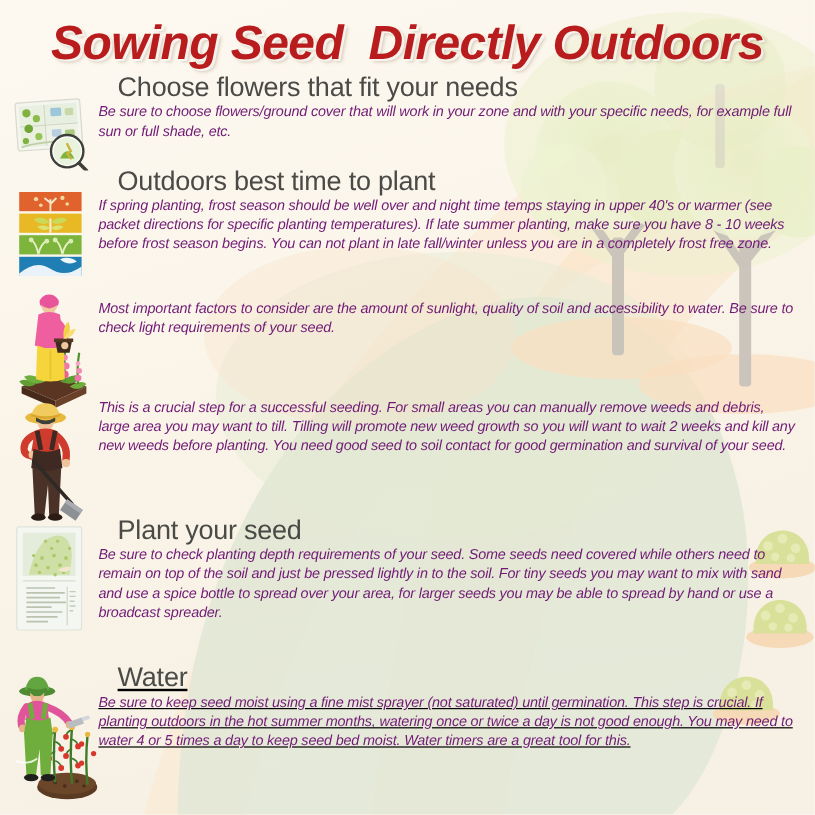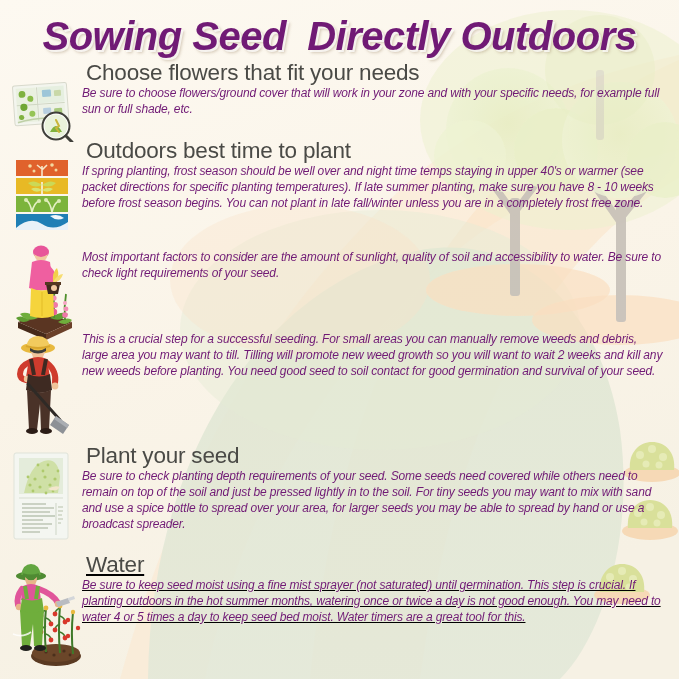--- a/index.html
+++ b/index.html
@@ -34,21 +34,21 @@
     text-align: center;
     z-index: 6;
   }
   .title {
     display: inline-block;
     font-family: "Liberation Sans", sans-serif;
     font-style: italic;
     font-weight: bold;
     font-size: 40px;
     letter-spacing: -0.5px;
-    color: #701a75;
+    color: #b91c1c;
     text-shadow: 2px 2px 0 rgba(255,255,255,0.75),
                  3px 3px 3px rgba(140,114,80,0.35);
     white-space: pre;
   }
 
   
   .steps {
     position: absolute;
     left: 0;
     top: 60px;
@@ -69,39 +69,39 @@
     width: 68px;
     display: block;
   }
   .step-icon svg { display: block; }
   .step-heading {
     font-family: "Liberation Sans", sans-serif;
     font-size: 22.5px;
     font-weight: normal;
     color: #4a4a46;
     line-height: 1.12;
-    margin: 0 0 1px 4px;
+    margin: 0 0 1px 16px;
     letter-spacing: -0.2px;
   }
   .step-body {
     font-family: "Liberation Sans", sans-serif;
     font-style: italic;
     font-size: 12px;
     line-height: 1.33;
     color: #701a75;
     margin: 0;
     letter-spacing: -0.15px;
   }
 
   
   #step-1 { position:absolute; top: 0px;   width: 679px; }
   #step-2 { position:absolute; top: 78px;  width: 679px; }
   #step-3 { position:absolute; top: 190px; width: 679px; }
   #step-4 { position:absolute; top: 272px; width: 679px; }
-  #step-5 { position:absolute; top: 383px; width: 679px; }
+  #step-5 { position:absolute; top: 369px; width: 679px; }
   #step-6 { position:absolute; top: 492px; width: 679px; text-decoration: underline; }
 
   #step-1 .step-icon { top: 20px; }
   #step-2 .step-icon { top: 20px; }
   #step-3 .step-icon { top: -6px; }
   #step-4 .step-icon { top: 2px; }
   #step-5 .step-icon { top: 6px; }
   #step-6 .step-icon { top: 8px; }
 </style>
 </head>

